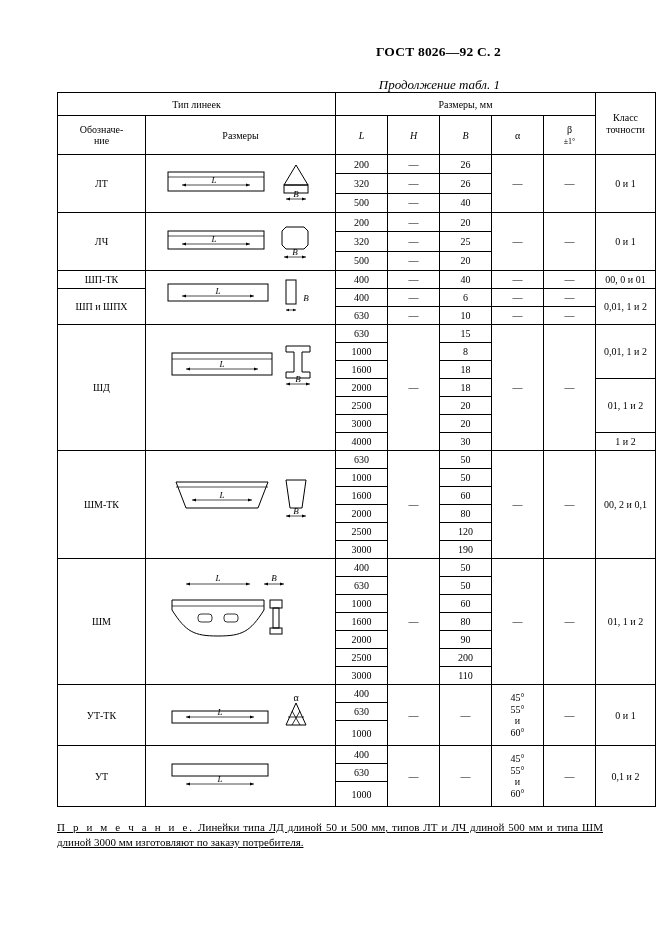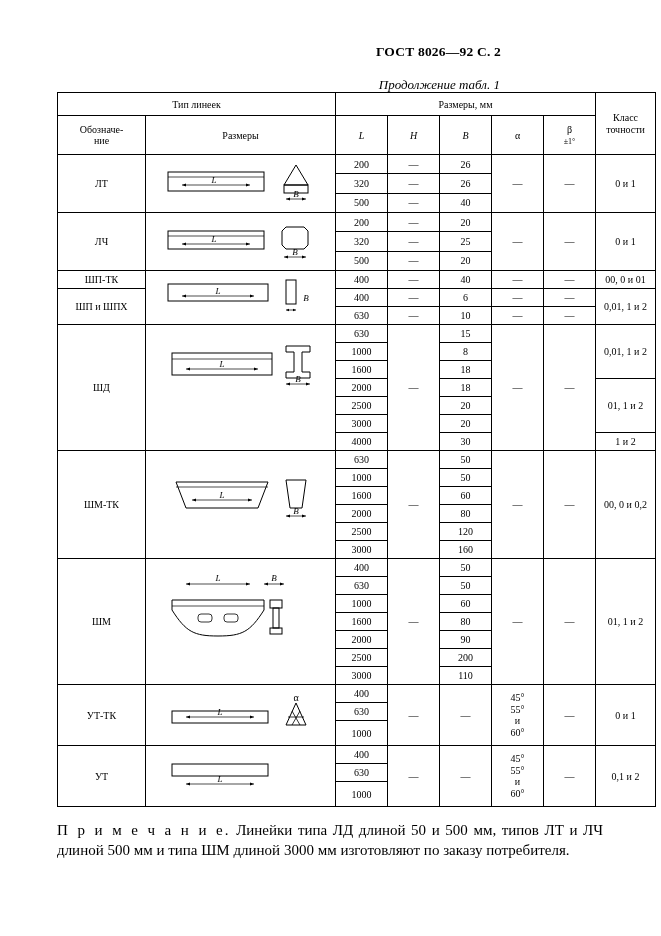--- a/index.html
+++ b/index.html
@@ -73,23 +73,24 @@
   .draw-inner {
     position: relative;
     width: 100%;
     height: 100%;
   }
   .note {
     position: absolute;
     left: 57px;
     top: 820px;
     width: 546px;
-    font-size: 15px;
+    font-size: 11px;
     line-height: 1.35;
     text-align: justify;
+    text-decoration: underline;
   }
   .note .sp {
     letter-spacing: 2px;
   }
   .multiline { line-height: 1.15; }
   svg { display: block; }
 </style>
 </head>
 <body>
 
@@ -323,41 +324,41 @@
             <polygon points="160,62 156,60.5 156,63.5" fill="#000"></polygon>
             <text x="150" y="60" font-size="9" font-family="Liberation Serif, serif" font-style="italic" text-anchor="middle">B</text>
           </svg>
         </div>
       </td>
       <td class="dim">630</td>
       <td class="dim" rowspan="6">—</td>
       <td class="dim">50</td>
       <td class="dim" rowspan="6">—</td>
       <td class="dim" rowspan="6">—</td>
-      <td class="dim" rowspan="6">00, 0 и 0,2</td>
+      <td class="dim" rowspan="6">00, 2 и 0,1</td>
     </tr>
     <tr>
       <td class="dim">1000</td>
       <td class="dim">50</td>
     </tr>
     <tr>
       <td class="dim">1600</td>
       <td class="dim">60</td>
     </tr>
     <tr>
       <td class="dim">2000</td>
       <td class="dim">80</td>
     </tr>
     <tr>
       <td class="dim">2500</td>
       <td class="dim">120</td>
     </tr>
     <tr>
       <td class="dim">3000</td>
-      <td class="dim">160</td>
+      <td class="dim">190</td>
     </tr>
 
     <tr>
       <td class="type-cell dim" rowspan="7">ШМ</td>
       <td class="draw-cell" rowspan="7">
         <div class="draw-inner">
           <svg width="190" height="119" viewBox="0 0 190 119">
             <line x1="40" y1="22" x2="104" y2="22" stroke="#000" stroke-width="0.7"></line>
             <polygon points="40,22 44,20.5 44,23.5" fill="#000"></polygon>
             <polygon points="104,22 100,20.5 100,23.5" fill="#000"></polygon>

